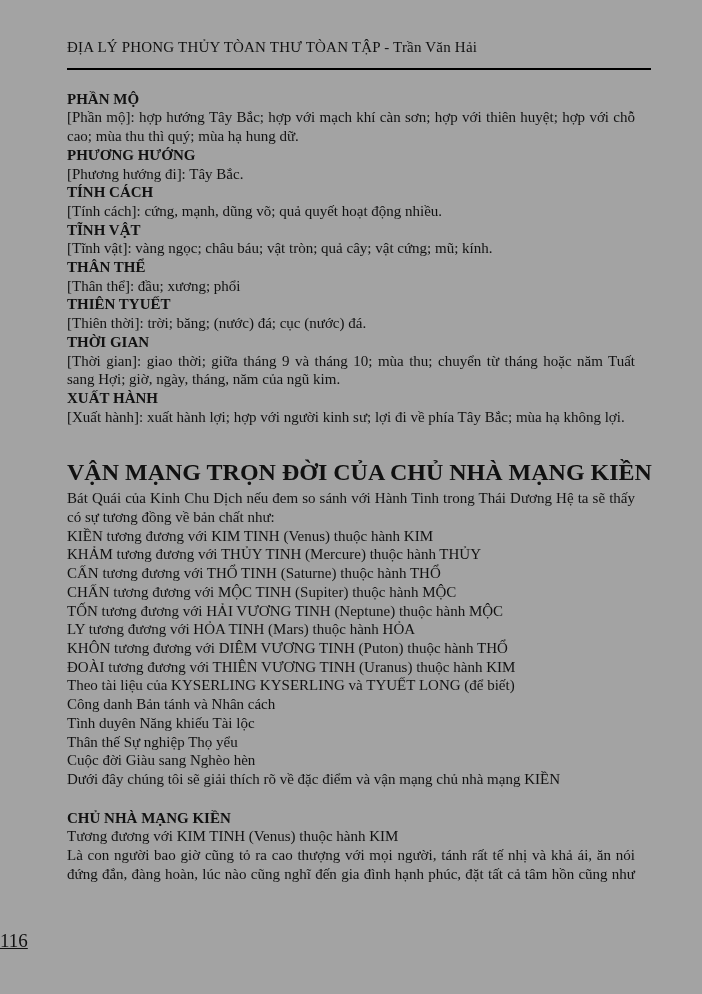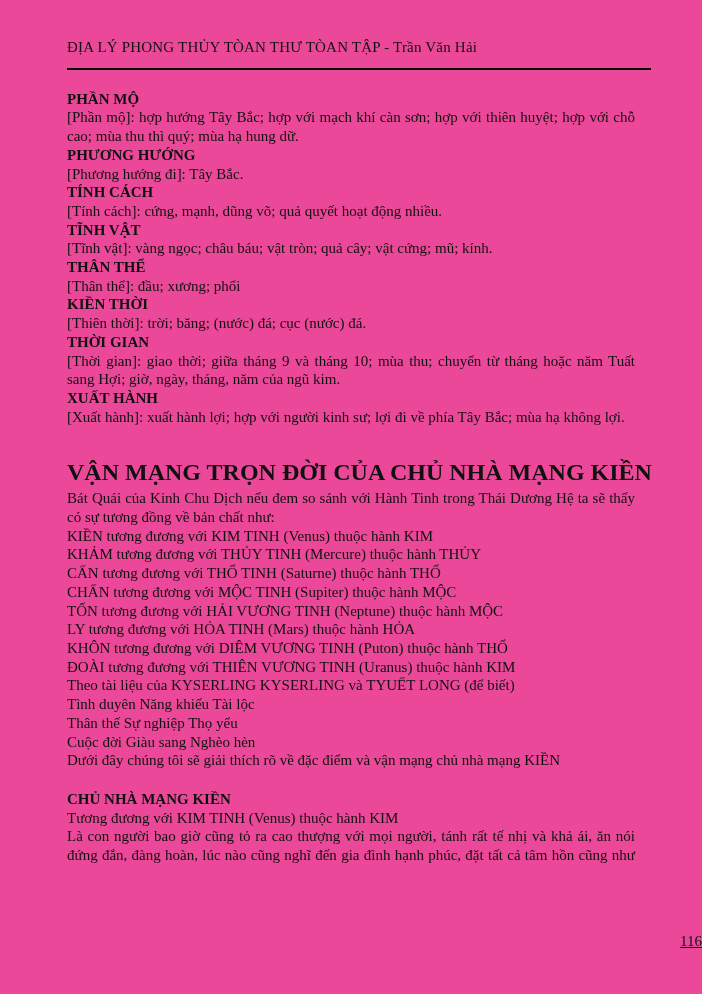--- a/index.html
+++ b/index.html
@@ -4,21 +4,21 @@
 <style>
   html, body {
     margin: 0;
     padding: 0;
     background: #ffffff;
   }
   .page {
     position: relative;
     width: 702px;
     height: 994px;
-    background: #ec4899;
+    background: #a3a3a3;
     color: #111111;
     font-family: "Liberation Serif", "DejaVu Serif", serif;
     font-size: 15px;
     line-height: 18.7px;
     overflow: hidden;
   }
   .content {
     padding: 38px 0 0 67px;
     width: 568px;
   }
@@ -64,22 +64,22 @@
   }
   .nature-body {
     text-align: justify;
     text-align-last: justify;
   }
   .page-number {
     position: absolute;
     bottom: 43px;
     left: 0;
     width: 100%;
-    text-align: right;
-    font-size: 15px;
+    text-align: left;
+    font-size: 19px;
     text-decoration: underline;
   }
 </style>
 </head>
 <body>
 
 <div class="page">
   <div class="content">
 
     <div class="doc-header">ĐỊA LÝ PHONG THỦY TÒAN THƯ  TÒAN TẬP -  Trần Văn Hải</div>
@@ -106,21 +106,21 @@
           <div class="attr-heading">TĨNH VẬT</div>
           <div class="attr-body">[Tĩnh vật]: vàng ngọc; châu báu; vật tròn; quả cây; vật cứng; mũ; kính.</div>
         </div>
 
         <div>
           <div class="attr-heading">THÂN THỂ</div>
           <div class="attr-body">[Thân thể]: đầu; xương; phổi</div>
         </div>
 
         <div>
-          <div class="attr-heading">KIỀN THỜI</div>
+          <div class="attr-heading">THIÊN TYUẾT</div>
           <div class="attr-body">[Thiên thời]: trời; băng; (nước) đá; cục (nước) đá.</div>
         </div>
 
         <div>
           <div class="attr-heading">THỜI GIAN</div>
           <div class="attr-body">[Thời gian]: giao thời; giữa tháng 9 và tháng 10; mùa thu; chuyển từ tháng hoặc năm Tuất sang Hợi; giờ, ngày, tháng, năm của ngũ kim.</div>
         </div>
 
         <div>
           <div class="attr-heading">XUẤT HÀNH</div>
@@ -144,20 +144,21 @@
         <div class="destiny-line">TỐN tương đương với HẢI VƯƠNG TINH (Neptune) thuộc hành MỘC</div>
 
         <div class="destiny-line">LY tương đương với HỎA TINH (Mars) thuộc hành HỎA</div>
 
         <div class="destiny-line">KHÔN tương đương với DIÊM VƯƠNG TINH (Puton) thuộc hành THỔ</div>
 
         <div class="destiny-line">ĐOÀI tương đương với THIÊN VƯƠNG TINH (Uranus) thuộc hành KIM</div>
 
         <div class="destiny-line">Theo tài liệu của KYSERLING KYSERLING và TYUẾT LONG (để biết)</div>
 
+        <div class="destiny-line">Công danh Bản tánh và Nhân cách</div>
 
         <div class="destiny-line">Tình duyên Năng khiếu Tài lộc</div>
 
         <div class="destiny-line">Thân thế Sự nghiệp Thọ yểu</div>
 
         <div class="destiny-line">Cuộc đời Giàu sang Nghèo hèn</div>
 
         <div class="destiny-line">Dưới đây chúng tôi sẽ giải thích rõ về đặc điểm và vận mạng chủ nhà mạng KIỀN</div>
       </div>
 

